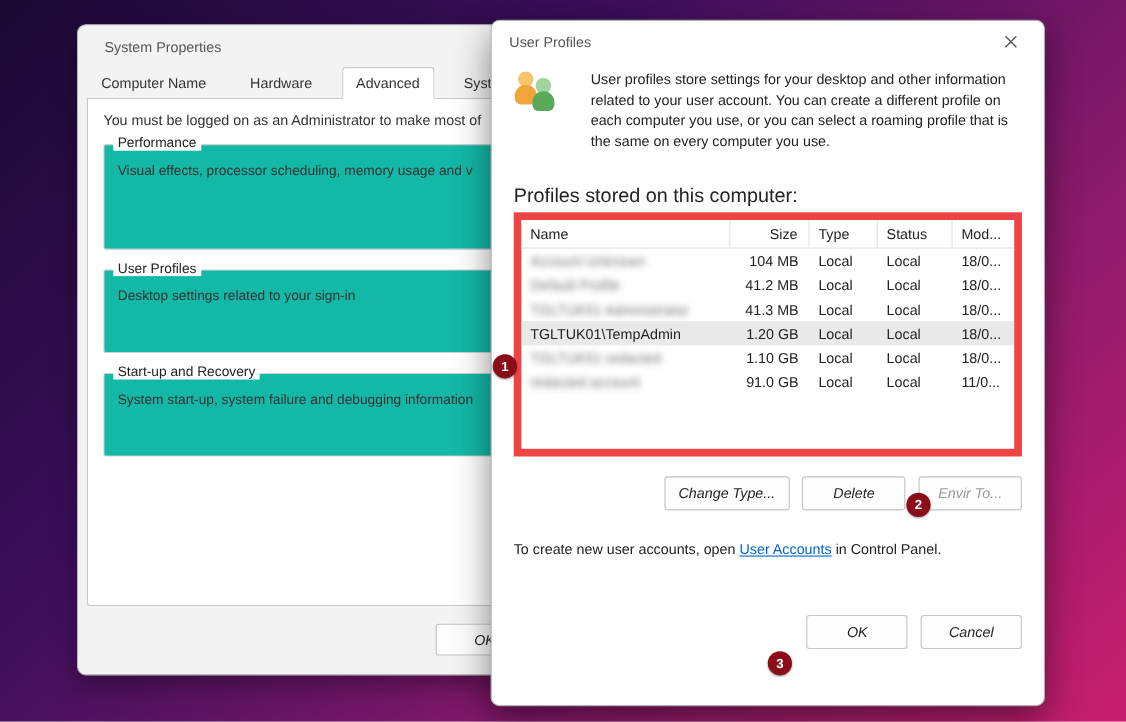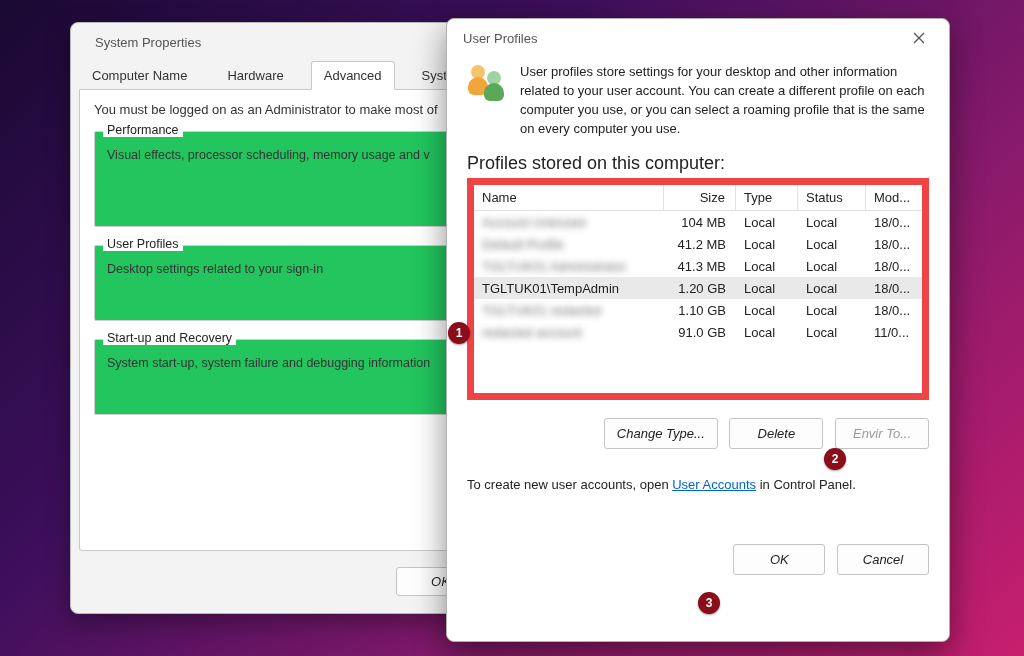--- a/index.html
+++ b/index.html
@@ -68,21 +68,21 @@
   .sysprops .panel-note {
     font-size: 13px;
     margin-bottom: 14px;
   }
   .group {
     border: 1px solid #d0d0d0;
     border-radius: 2px;
     padding: 10px 12px 20px 12px;
     margin-bottom: 18px;
     position: relative;
-    background: #22c55e;
+    background: #14b8a6;
   }
   .group-title {
     position: absolute;
     top: -9px;
     left: 8px;
     background: #fff;
     padding: 0 4px;
     font-size: 12.5px;
     color: #222;
   }
@@ -140,21 +140,21 @@
     justify-content: space-between;
     padding: 0 12px 0 16px;
     color: #555;
   }
   .close-x {
     width: 36px; height: 28px;
     display: flex; align-items: center; justify-content: center;
     font-size: 15px; color: #555;
   }
   .uprof .body { padding: 6px 20px 14px 20px; }
-  .uprof .intro { display: flex; gap: 11px; align-items: flex-start; margin-bottom: 15px;}
+  .uprof .intro { display: flex; gap: 28px; align-items: flex-start; margin-bottom: 30px;}
   .intro-icon {
     width: 42px; height: 42px; flex: 0 0 42px;
     position: relative;
   }
   .intro-icon .head1 { position:absolute; width:14px; height:14px; border-radius:50%; background:#f5c36a; left:4px; top:2px;}
   .intro-icon .body1 { position:absolute; width:20px; height:18px; border-radius:10px 10px 6px 6px; background:#f0a63a; left:1px; top:14px;}
   .intro-icon .head2 { position:absolute; width:14px; height:14px; border-radius:50%; background:#9fd39f; left:20px; top:8px;}
   .intro-icon .body2 { position:absolute; width:20px; height:18px; border-radius:10px 10px 6px 6px; background:#5aa85a; left:17px; top:20px;}
   .intro-text { font-size: 13px; line-height: 1.45; color: #222; }
   .list-label { font-size: 18px; margin-bottom: 4px; }

